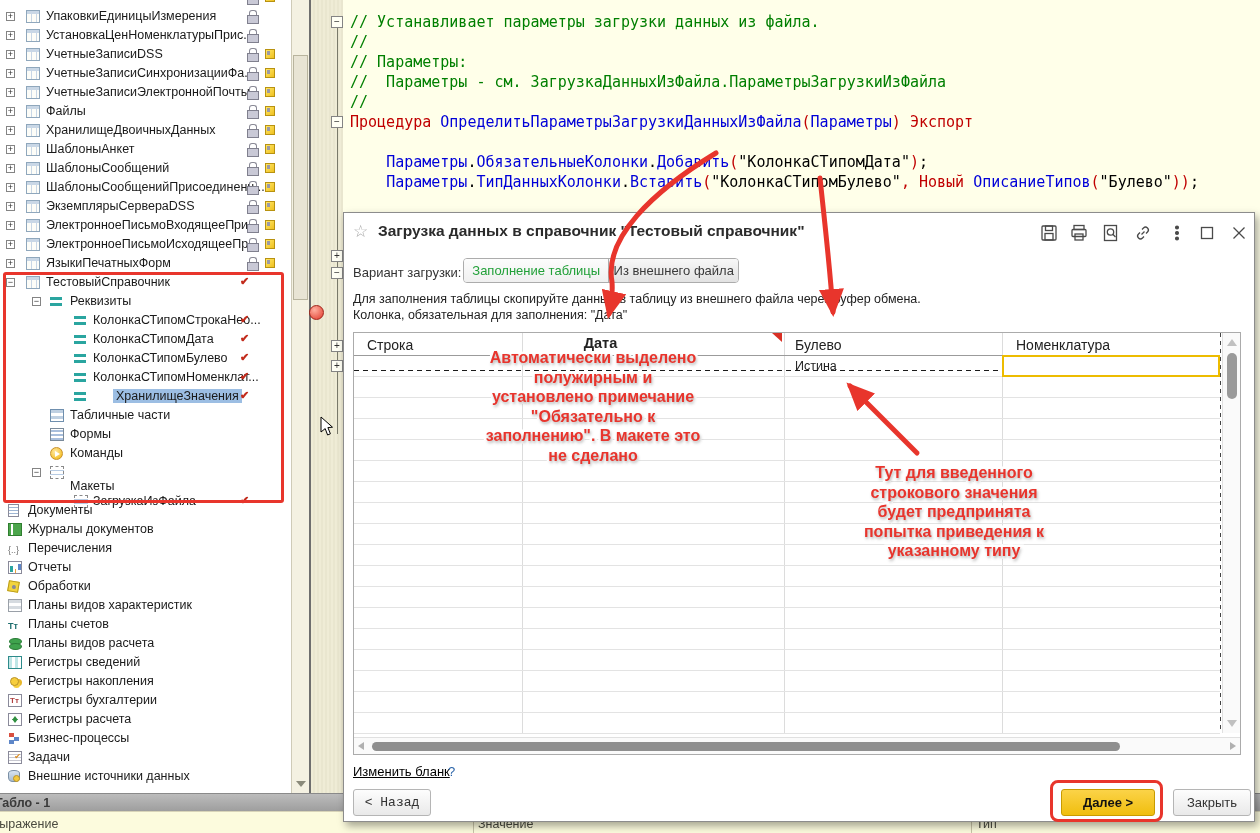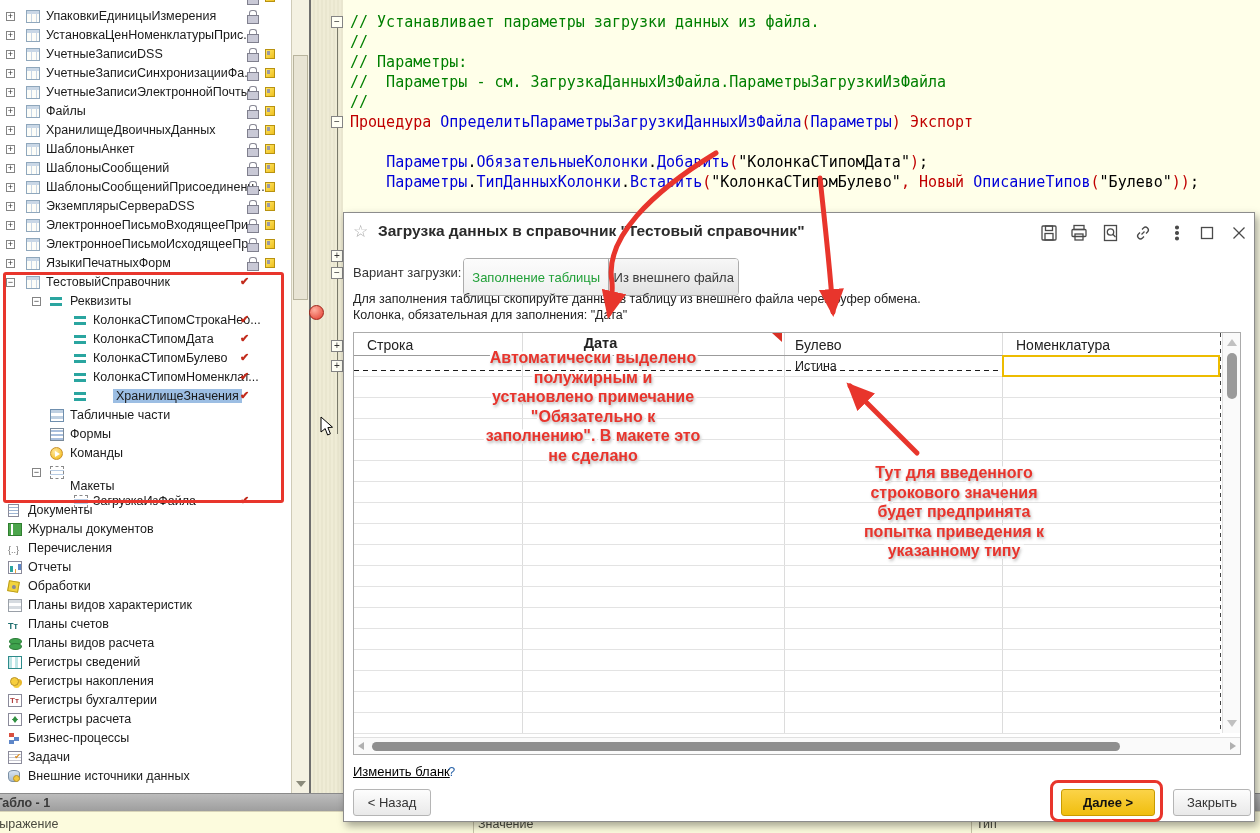--- a/index.html
+++ b/index.html
@@ -83,21 +83,21 @@
   #watch-row .dv{position:absolute;top:0;width:1px;height:22px;background:#C8C4A8;}
 
   
   #dialog{position:absolute;left:343px;top:212px;width:912px;height:610px;background:#fff;border:1px solid #8C8C8C;box-shadow:3px 4px 8px rgba(0,0,0,.35);z-index:10;}
   #dlg-star{position:absolute;left:9px;top:8px;font-size:17px;color:#ABABAB;}
   #dlg-title{position:absolute;left:34px;top:9px;font-size:15.5px;font-weight:bold;color:#2B2B2B;}
   .tb-ic{position:absolute;top:10px;width:20px;height:20px;cursor:default;}
   .tb-ic svg{width:20px;height:20px;stroke:#4A4A4A;fill:none;stroke-width:1.3;}
 
   #variant-label{position:absolute;left:9px;top:52px;font-size:13px;color:#333;}
-  #segmented{position:absolute;left:119px;top:45px;width:276px;height:38px;border:1px solid #ACACAC;border-radius:4px;overflow:hidden;display:flex;}
+  #segmented{position:absolute;left:119px;top:45px;width:276px;height:25px;border:1px solid #ACACAC;border-radius:4px;overflow:hidden;display:flex;}
   .seg{height:100%;display:flex;align-items:center;justify-content:center;font-size:13px;cursor:default;}
   .seg.on{width:146px;background:linear-gradient(#FCFCFC,#F0F0F0);color:#21A038;border-right:1px solid #ACACAC;}
   .seg.off{width:129px;background:linear-gradient(#F7F7F7,#E2E2E2);color:#3A3A3A;}
 
   .info{position:absolute;left:9px;font-size:12.5px;color:#222;}
 
   
   #tblwrap{position:absolute;left:9px;top:119px;width:888px;height:423px;border:1px solid #ABABAB;background:#fff;}
   .colline{position:absolute;top:0;width:1px;height:400px;background:#DCDCDC;}
   .rowline{position:absolute;left:0;width:866px;height:1px;background:#E3E3E3;}
@@ -123,21 +123,21 @@
   .ann{position:absolute;text-align:center;font-size:16px;line-height:19.6px;font-weight:bold;color:#E8342C;z-index:20;
        -webkit-text-stroke:5px #fff;paint-order:stroke fill;
        text-shadow:1px 2px 3px rgba(90,90,90,.45);}
   #ann1{left:79px;top:135px;width:340px;}
   #ann2{left:460px;top:250px;width:300px;}
 
   
   #edit-link{position:absolute;left:9px;top:551px;font-size:13px;color:#000000;text-decoration:underline;cursor:pointer;}
   #help-q{position:absolute;left:104px;top:551px;font-size:13px;color:#2963A8;cursor:pointer;}
   .btn{position:absolute;top:576px;height:27px;border:1px solid #B5B5B5;border-radius:3px;background:linear-gradient(#FDFDFD,#E9E9E9);font-size:13px;color:#333;display:flex;align-items:center;justify-content:center;cursor:default;}
-  #btn-back{left:9px;width:78px;}
+  #btn-back{left:9px;width:78px;font-family:Liberation Mono, monospace;}
   #btn-next{left:717px;width:94px;background:linear-gradient(#FBD348,#F0BE0E);border:1px solid #C89B00;font-weight:bold;color:#111;}
   #btn-close{left:829px;width:78px;}
 
   
   #tree-redbox{position:absolute;left:3px;top:272px;width:281px;height:231px;border:3px solid #E8352C;border-radius:3px;z-index:40;pointer-events:none;}
   #next-redbox{position:absolute;left:1050px;top:780px;width:113px;height:42px;border:3px solid #E8352C;border-radius:8px;z-index:60;pointer-events:none;}
   #arrows{position:absolute;left:0;top:0;width:1260px;height:833px;z-index:55;pointer-events:none;}
 </style>
 </head>
 <body>

